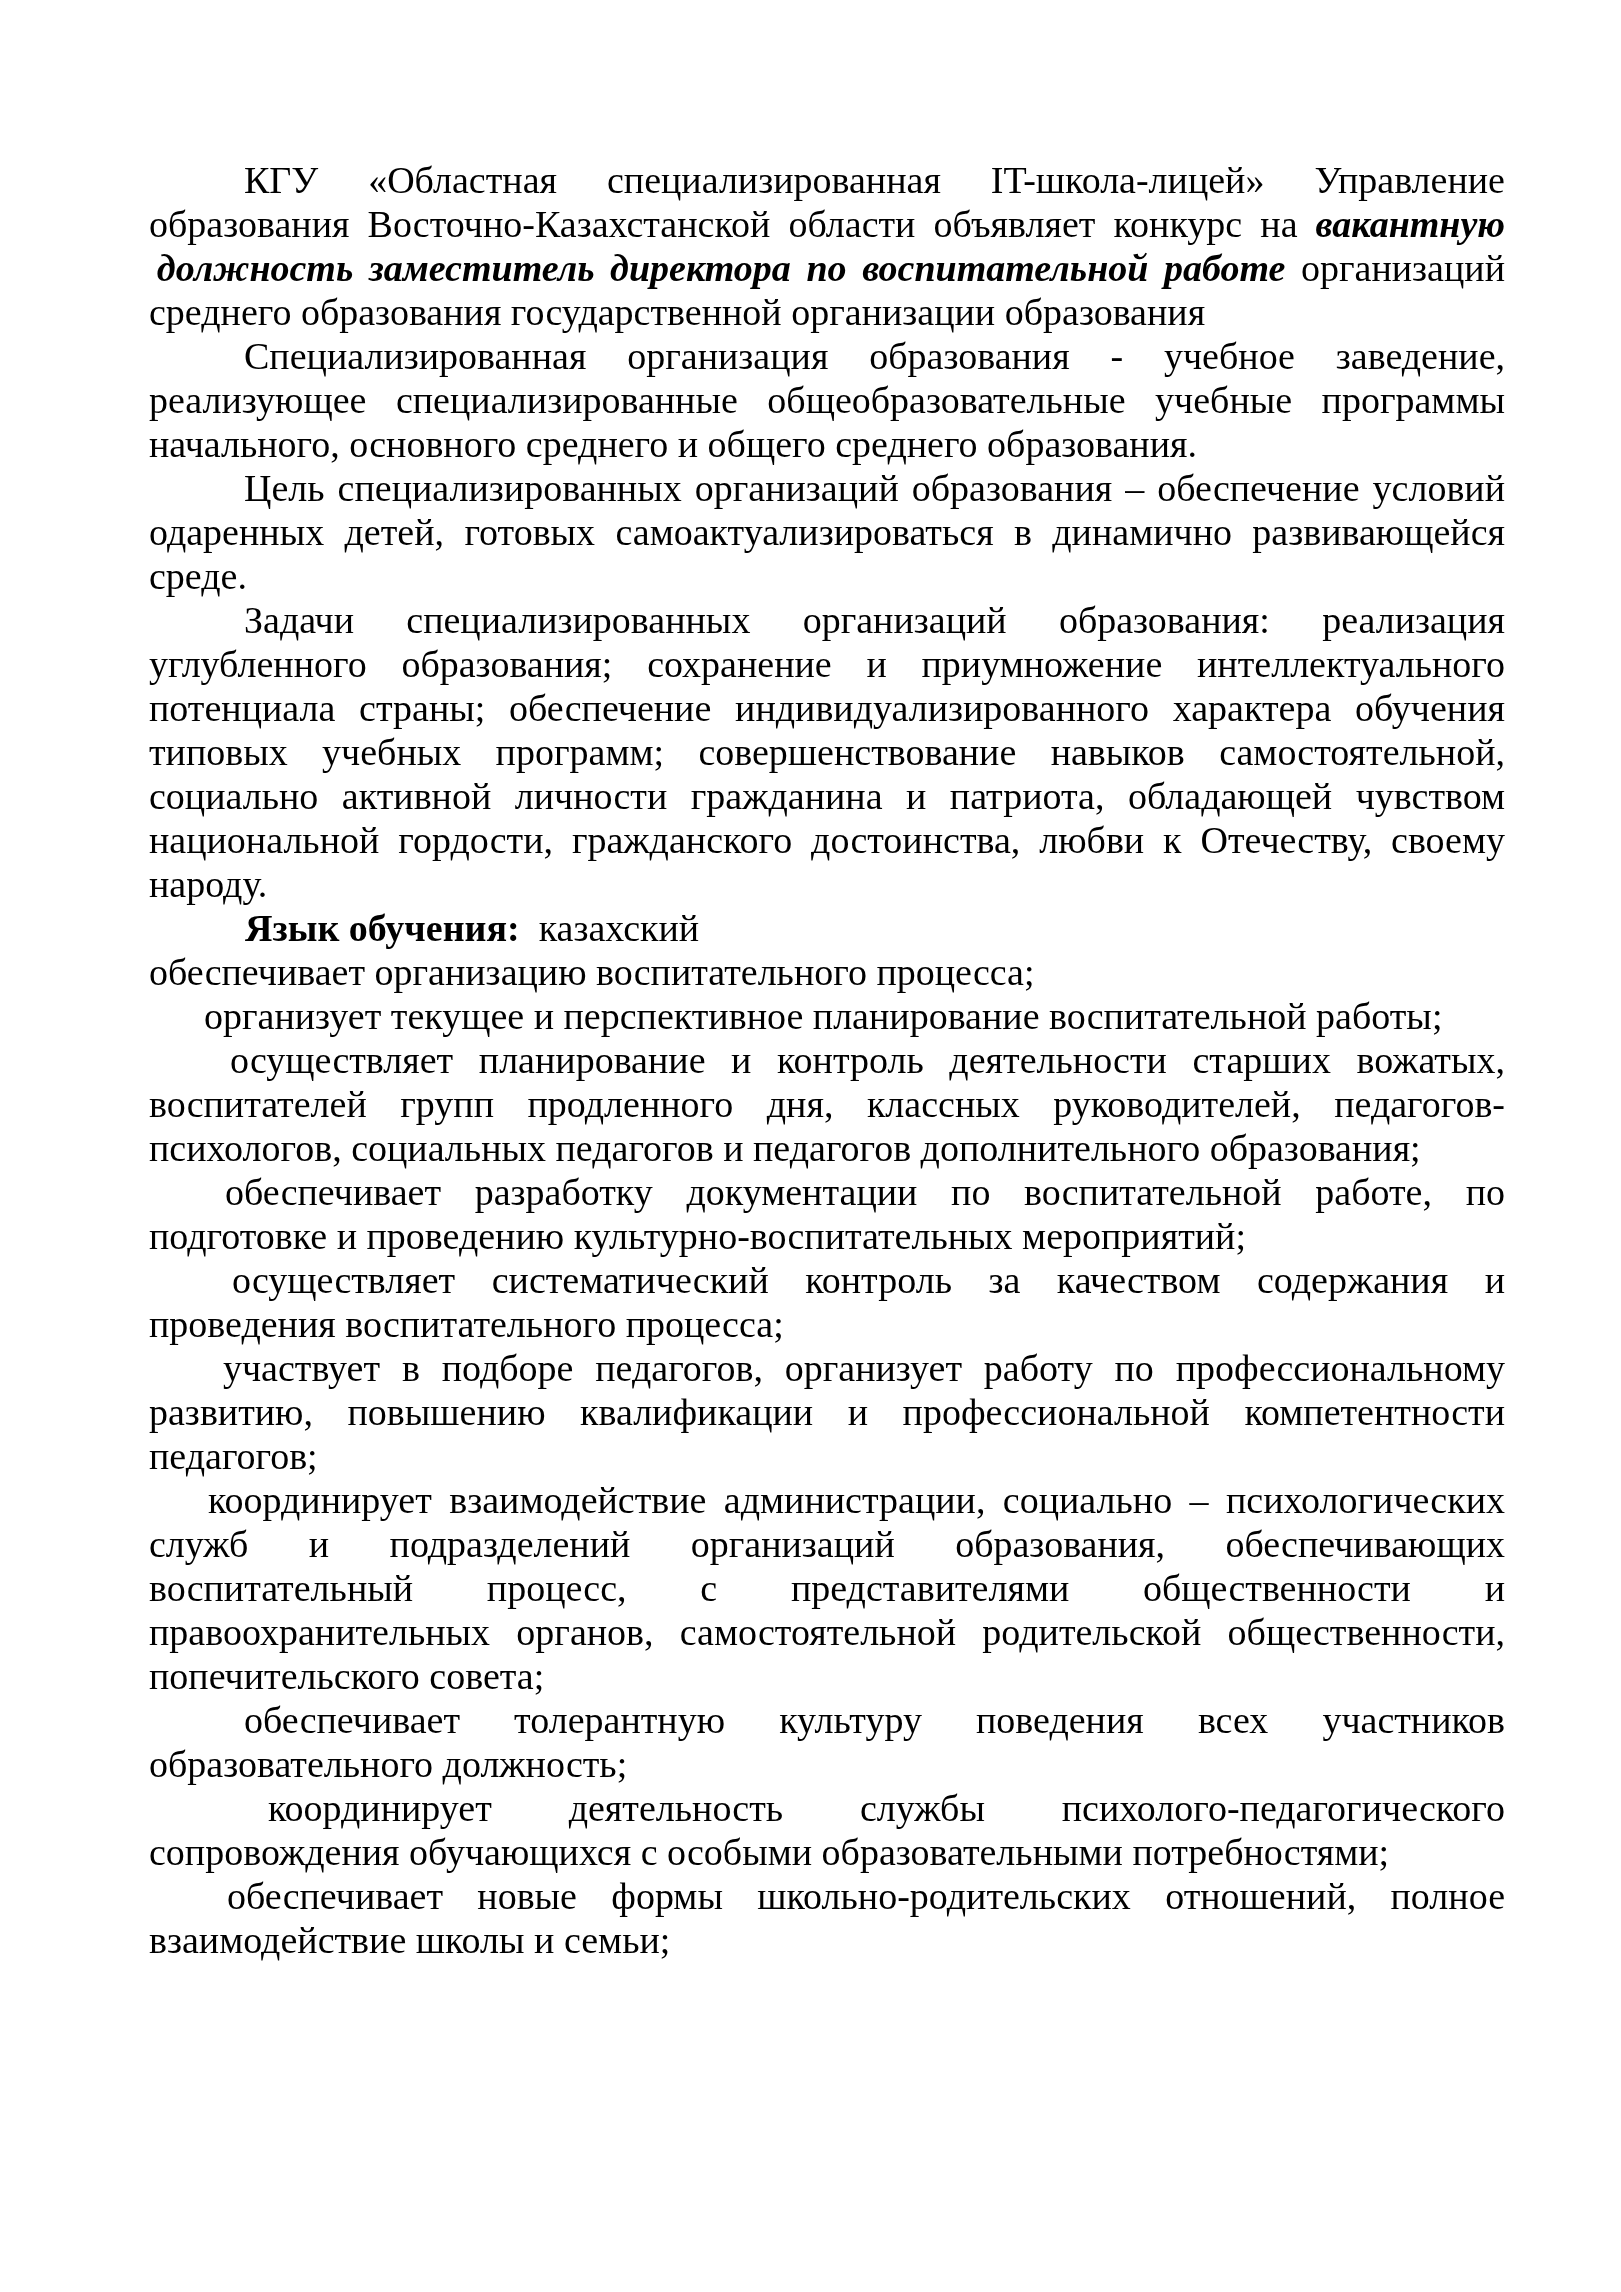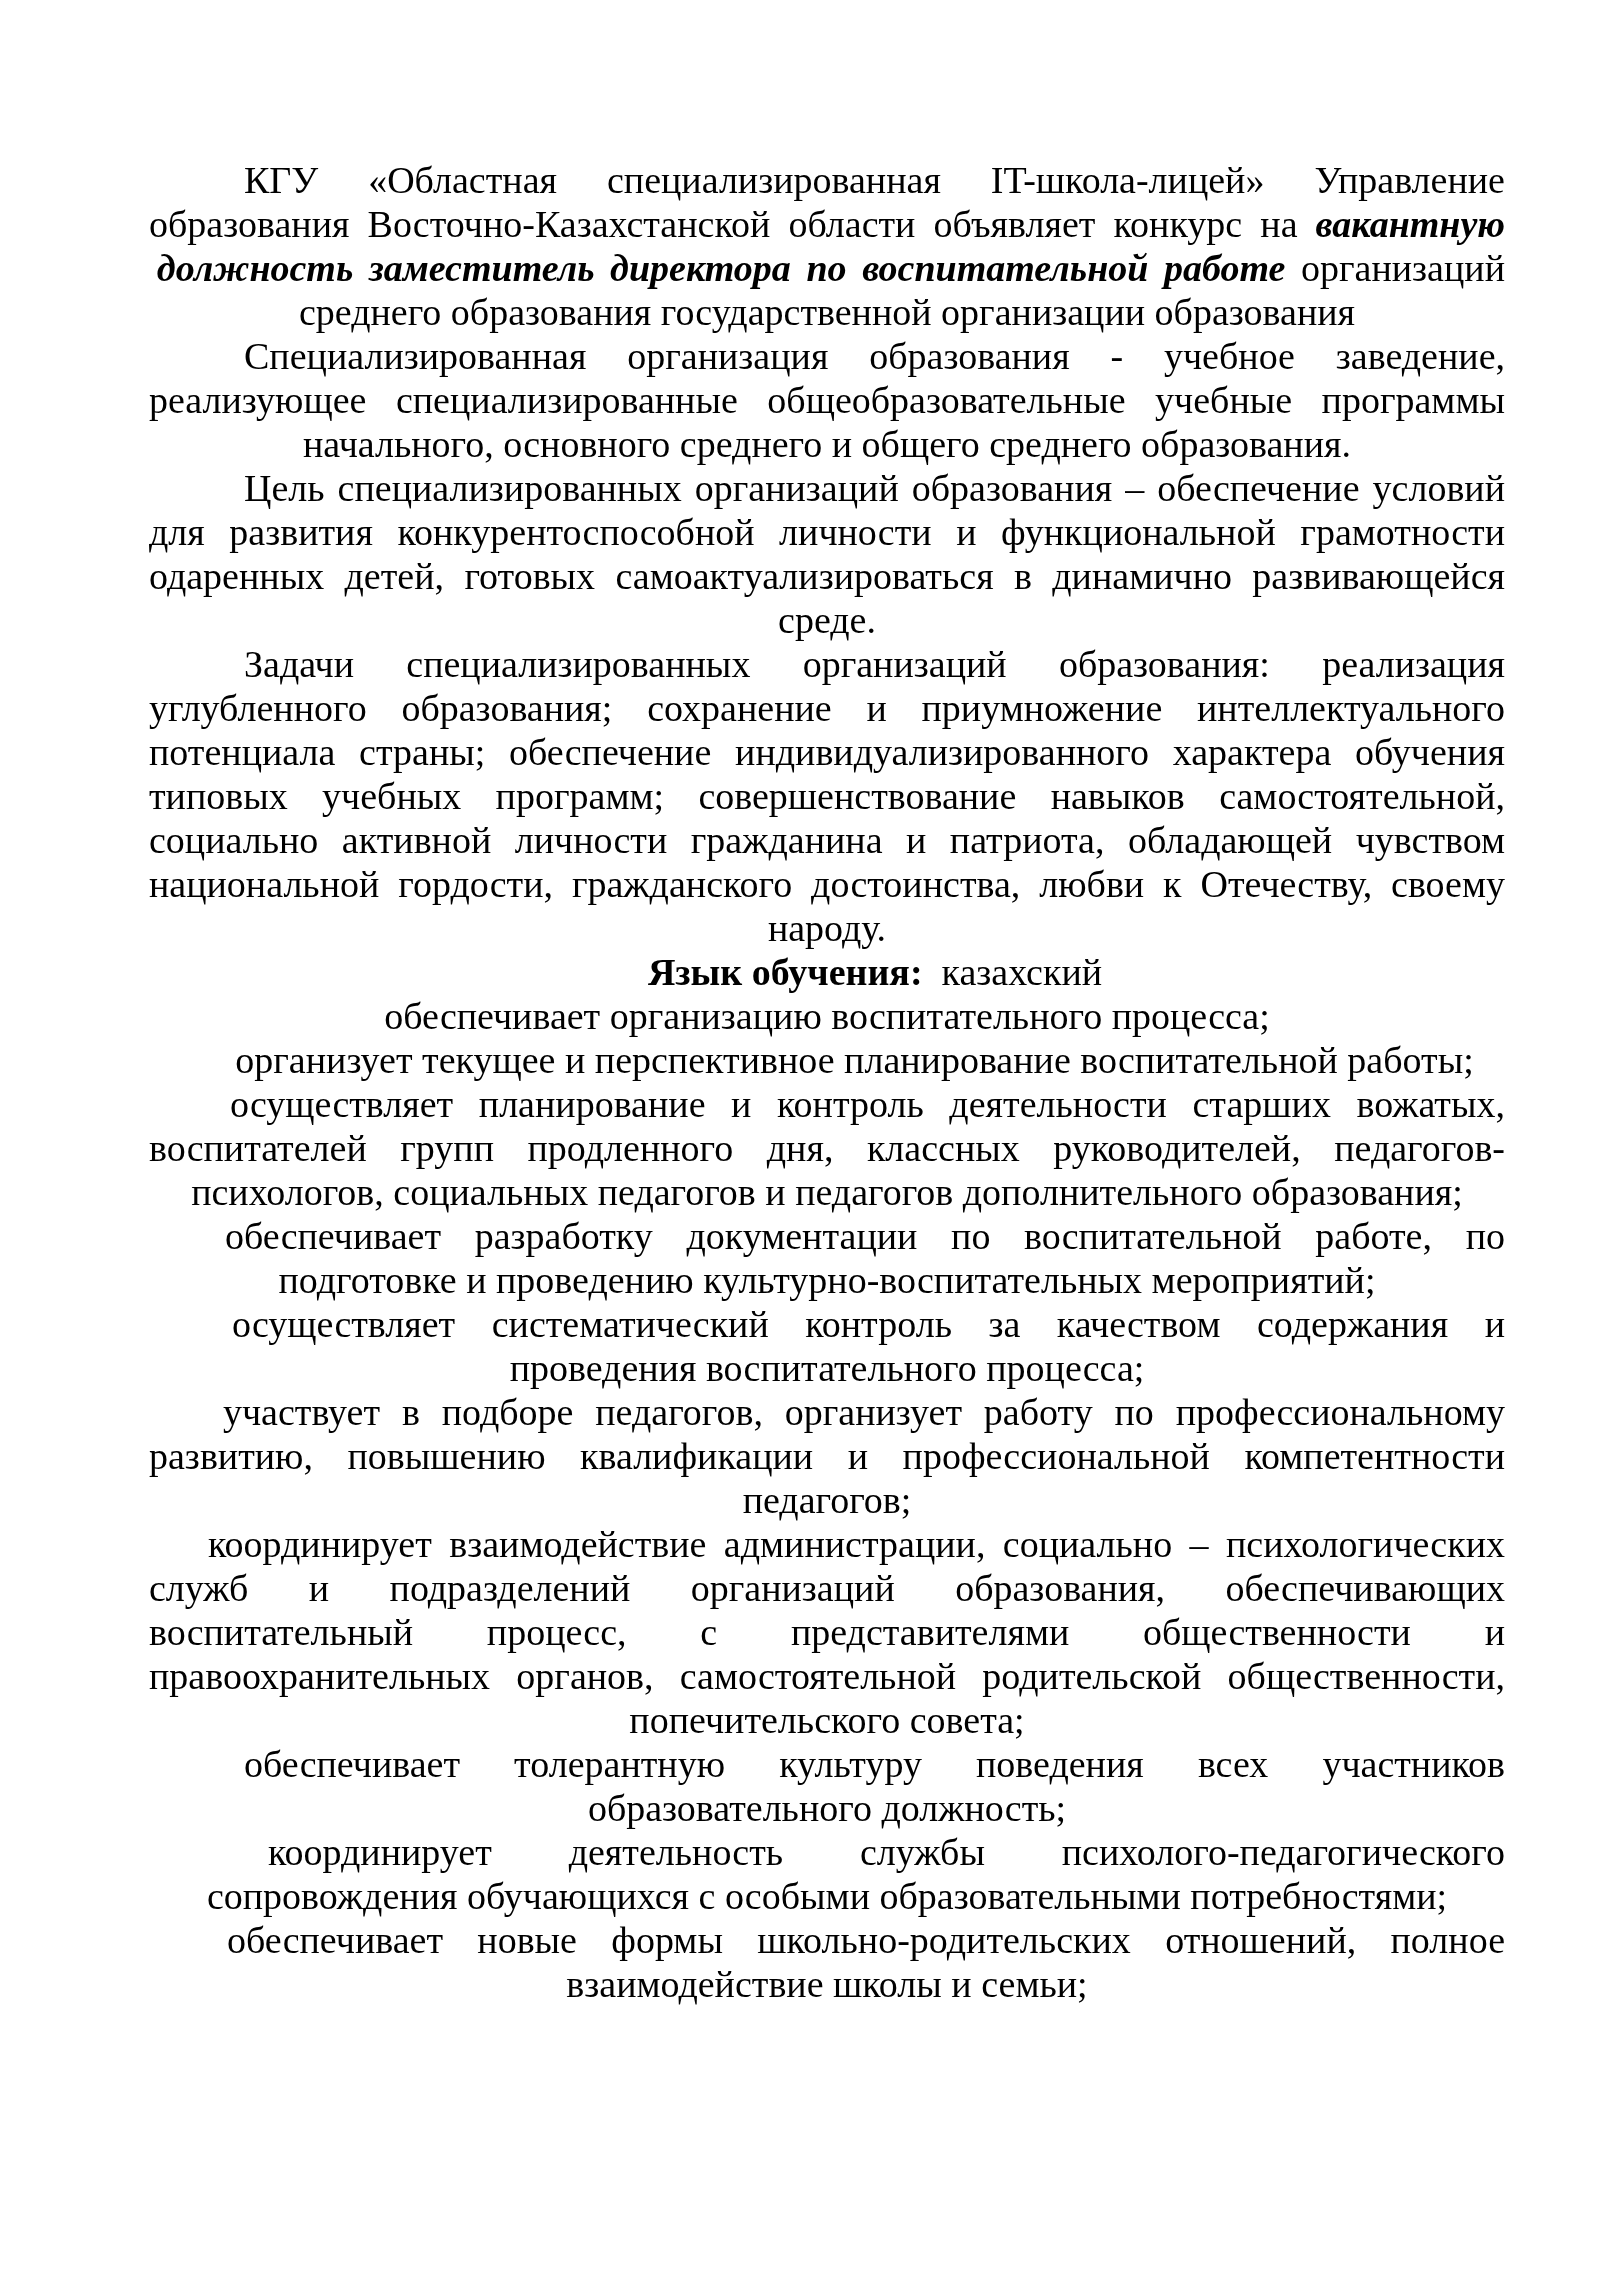--- a/index.html
+++ b/index.html
@@ -28,21 +28,21 @@
     height: 44px;
     white-space: nowrap;
     overflow: visible;
   }
   .line.j {
     text-align: justify;
     text-align-last: justify;
     white-space: normal;
   }
   .line.l {
-    text-align: center;
+    text-align: left;
   }
   .b { font-weight: bold; }
   .bi { font-weight: bold; font-style: italic; }
   .ind-98 { padding-left: 95px; }
   .ind-105 { padding-left: 96px; }
   .ind-8 { padding-left: 7.8px; }
   .ind-56 { padding-left: 55px; }
   .ind-60 { padding-left: 59px; }
   .ind-75 { padding-left: 74px; }
   .ind-78 { padding-left: 76px; }
@@ -65,21 +65,20 @@
 
 
   <div>
     <div class="line j ind-98">Специализированная организация образования - учебное заведение,</div>
     <div class="line j">реализующее специализированные общеобразовательные учебные программы</div>
     <div class="line l">начального, основного среднего и общего среднего образования.</div>
   </div>
 
   <div>
     <div class="line j ind-98">Цель специализированных организаций образования – обеспечение условий</div>
-    <div class="line j">для развития конкурентоспособной личности и функциональной грамотности</div>
     <div class="line j">одаренных детей, готовых самоактуализироваться в динамично развивающейся</div>
     <div class="line l">среде.</div>
   </div>
 
   <div>
     <div class="line j ind-98">Задачи специализированных организаций образования: реализация</div>
     <div class="line j">углубленного образования; сохранение и приумножение интеллектуального</div>
     <div class="line j">потенциала страны; обеспечение индивидуализированного характера обучения</div>
     <div class="line j">типовых учебных программ; совершенствование навыков самостоятельной,</div>
     <div class="line j">социально активной личности гражданина и патриота, обладающей чувством</div>

